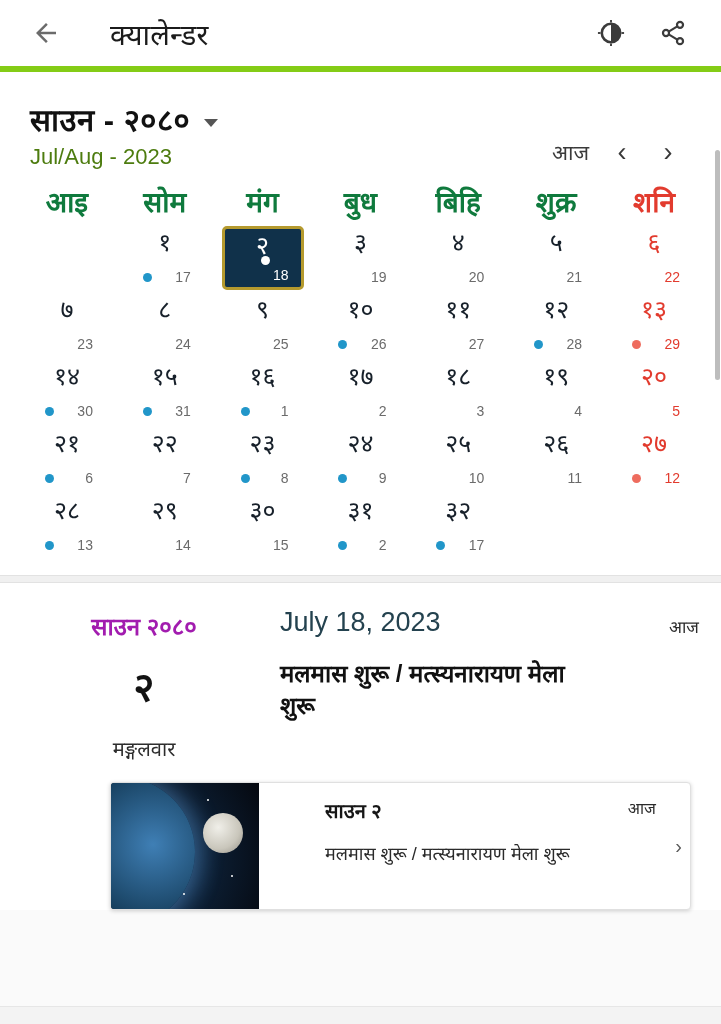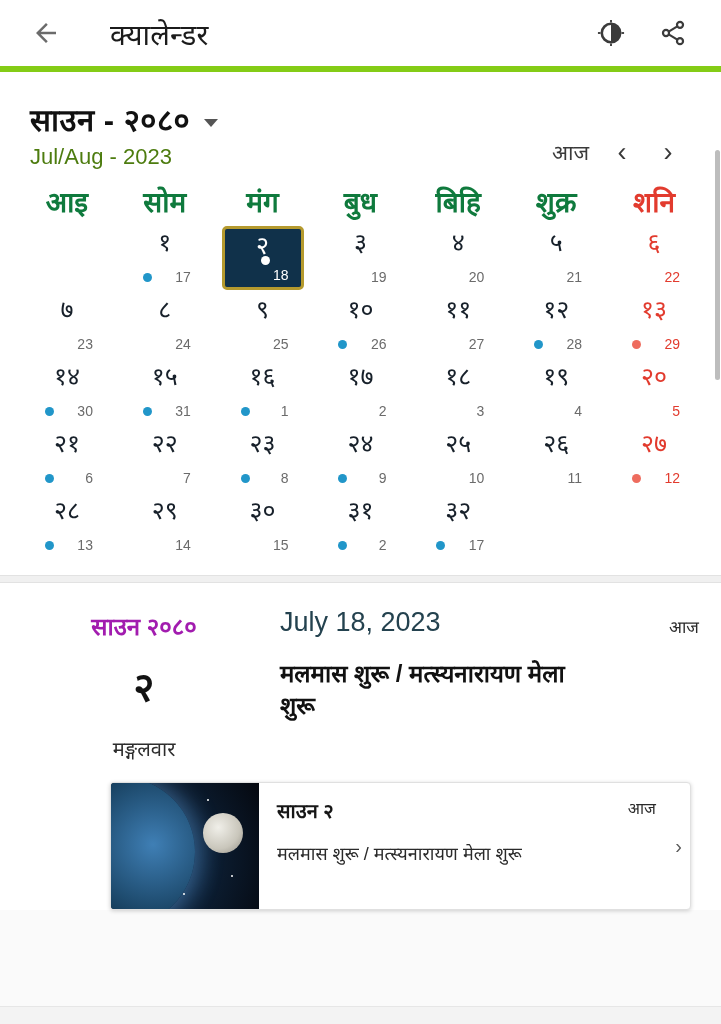--- a/index.html
+++ b/index.html
@@ -269,20 +269,21 @@
   .thumb-star {
     position: absolute;
     width: 2px; height: 2px;
     background: #ffffff;
     border-radius: 50%;
   }
   .card-body {
     flex: 1;
     padding: 14px 16px 10px 18px;
     position: relative;
+    margin-left: 48px;
   }
   .card-row1 {
     display: flex;
     align-items: flex-start;
   }
   .card-title {
     font-size: 20px;
     font-weight: 700;
     color: #161616;
   }

